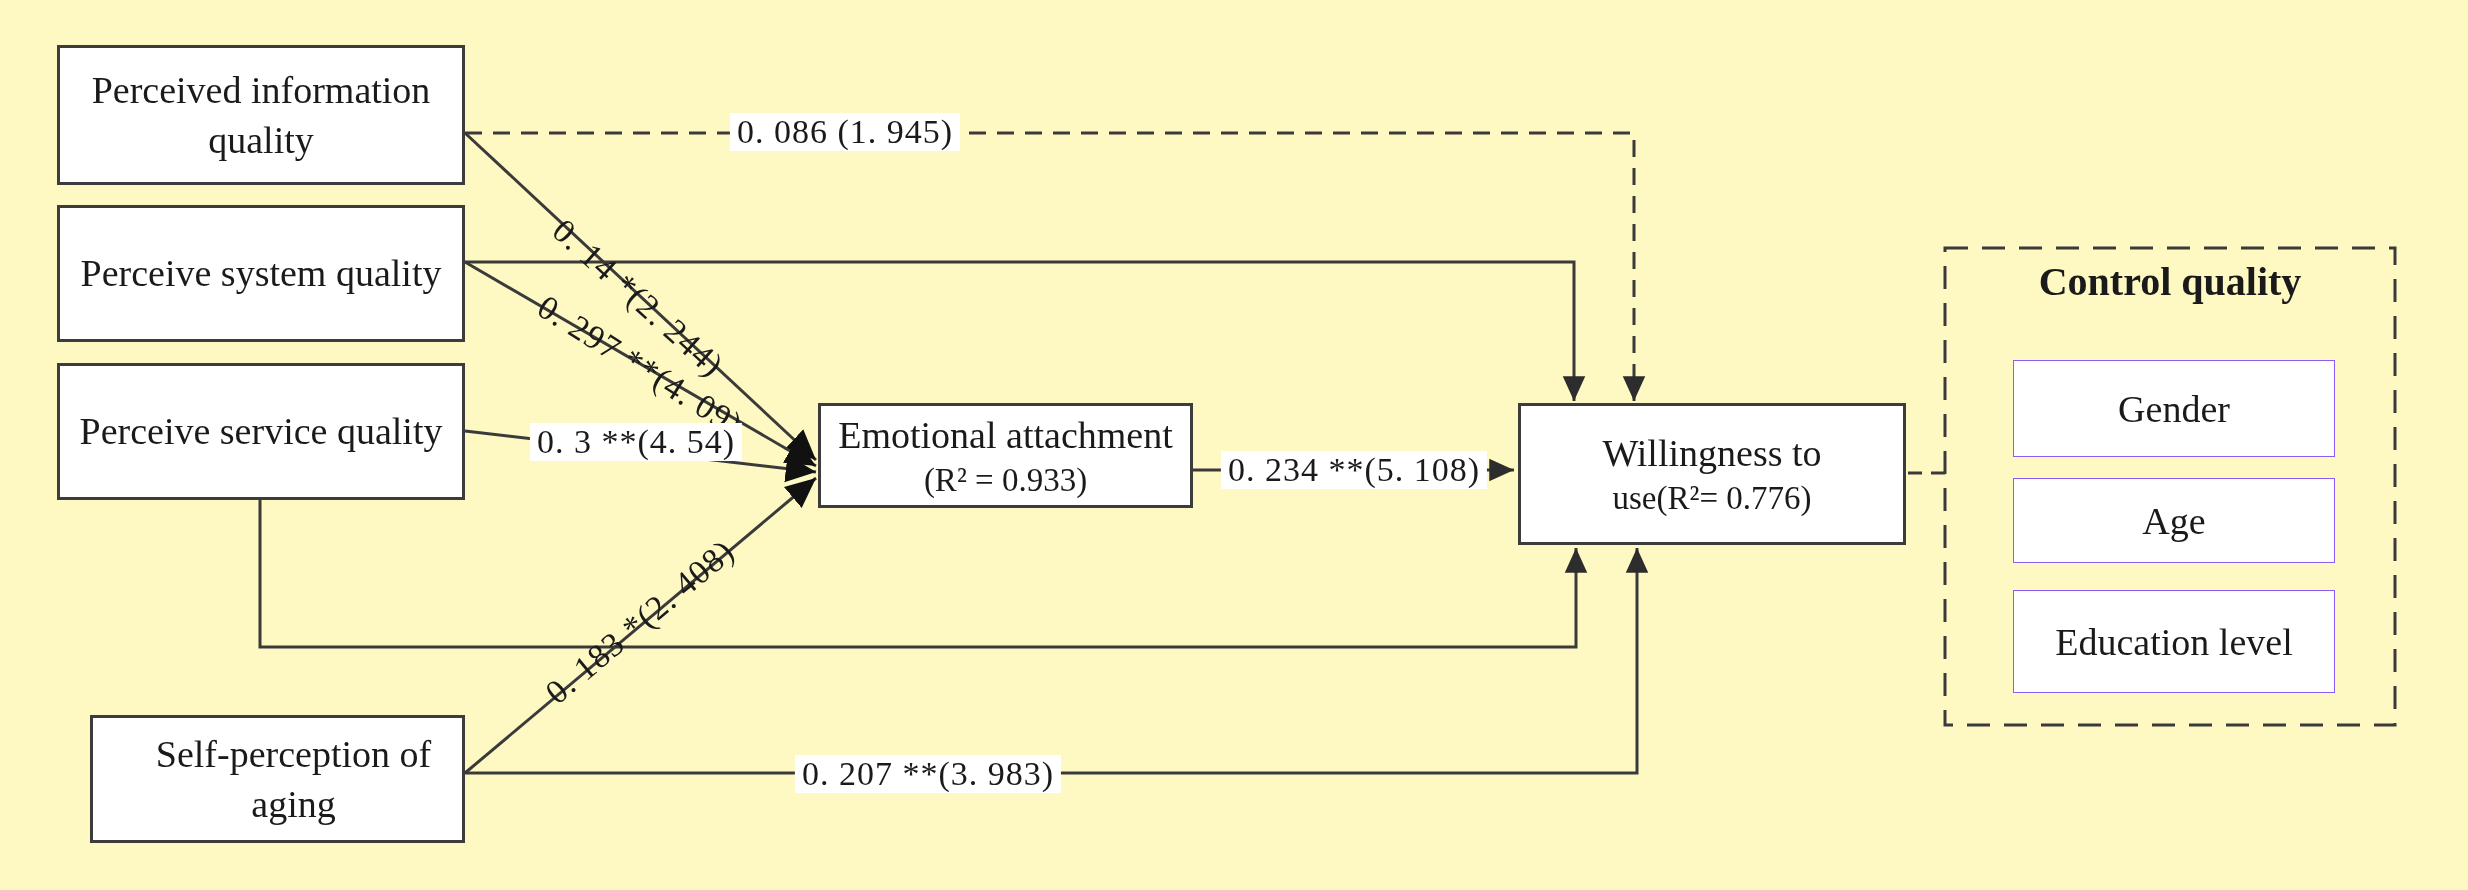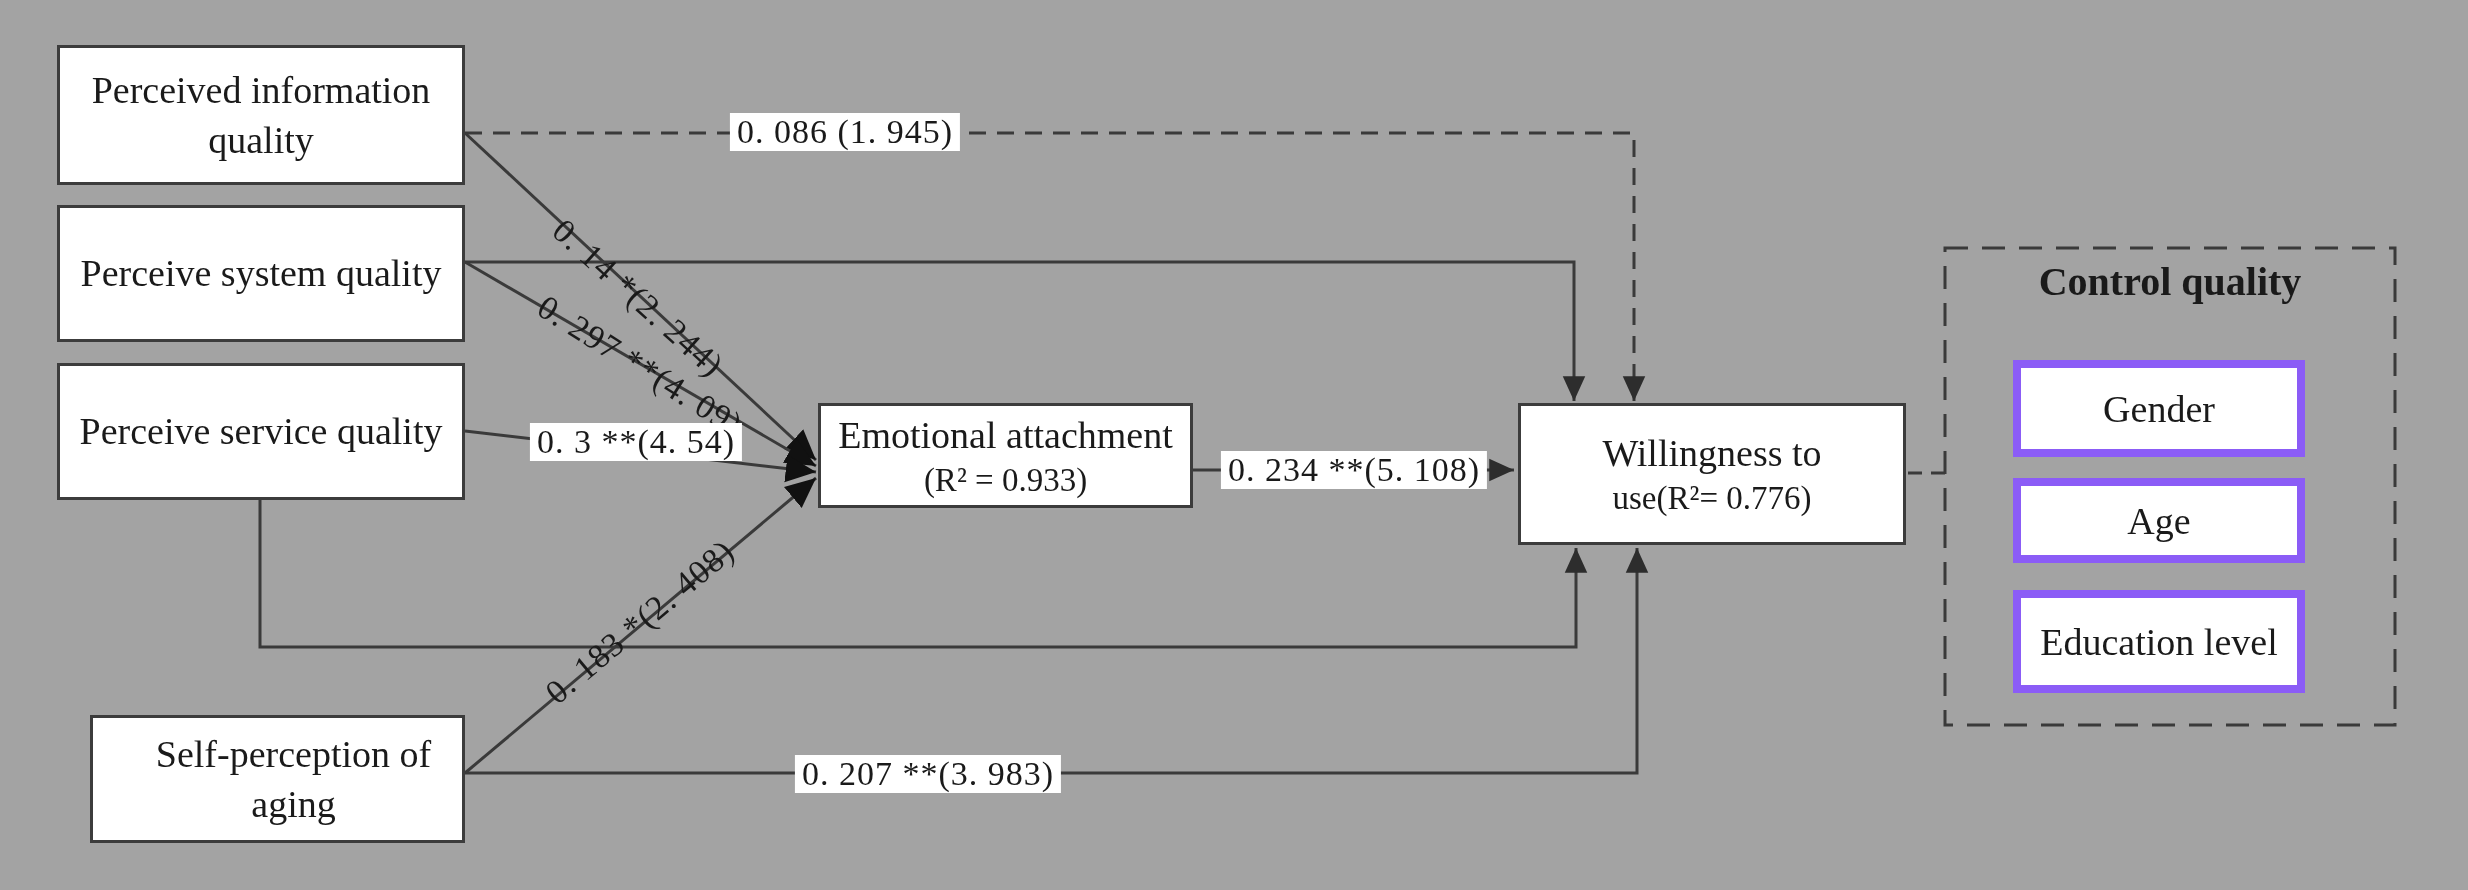--- a/index.html
+++ b/index.html
@@ -1,20 +1,20 @@
 <!DOCTYPE html>
 <html><head>
 <meta charset="utf-8">
 <title>Path diagram</title>
 <style>
   html,body{margin:0;padding:0;background:#ffffff;}
   #canvas{
     position:relative;
     width:2468px;height:890px;
-    background:#a3a3a3;
+    background:#fef9c3;
     font-family:"Liberation Serif","DejaVu Serif",serif;
     color:#1a1a1a;
     overflow:hidden;
   }
   #connectors{position:absolute;left:0;top:0;}
   .ln{fill:none;stroke:#3a3a3a;stroke-width:3;}
   .dash{stroke-dasharray:17 11;}
   .dash2{stroke-dasharray:14 9;}
   .dashedrect{fill:none;stroke:#3a3a3a;stroke-width:3;stroke-dasharray:23 14;}
   .node{
@@ -42,22 +42,22 @@
   }
   .rot{background:transparent;padding:0;}
   .r42{transform:translate(-50%,-50%) rotate(42deg);}
   .r32{transform:translate(-50%,-50%) rotate(32deg);}
   .rm40{transform:translate(-50%,-50%) rotate(-40deg);}
   .ctrl-title{
     position:absolute;left:1945px;top:258px;width:450px;
     text-align:center;font-weight:bold;font-size:40px;
   }
   .ctrl-item{
-    position:absolute;left:2013px;width:292px;
-    border:8px solid #8b5cf6;background:#fff;
+    position:absolute;left:2013px;width:322px;
+    border:1px solid #8b5cf6;background:#fff;
     display:flex;align-items:center;justify-content:center;
     font-size:38px;box-sizing:border-box;text-align:center;
   }
 </style>
 </head>
 <body>
 
 <div id="canvas">
 
   <svg id="connectors" width="2468" height="890" viewBox="0 0 2468 890">

